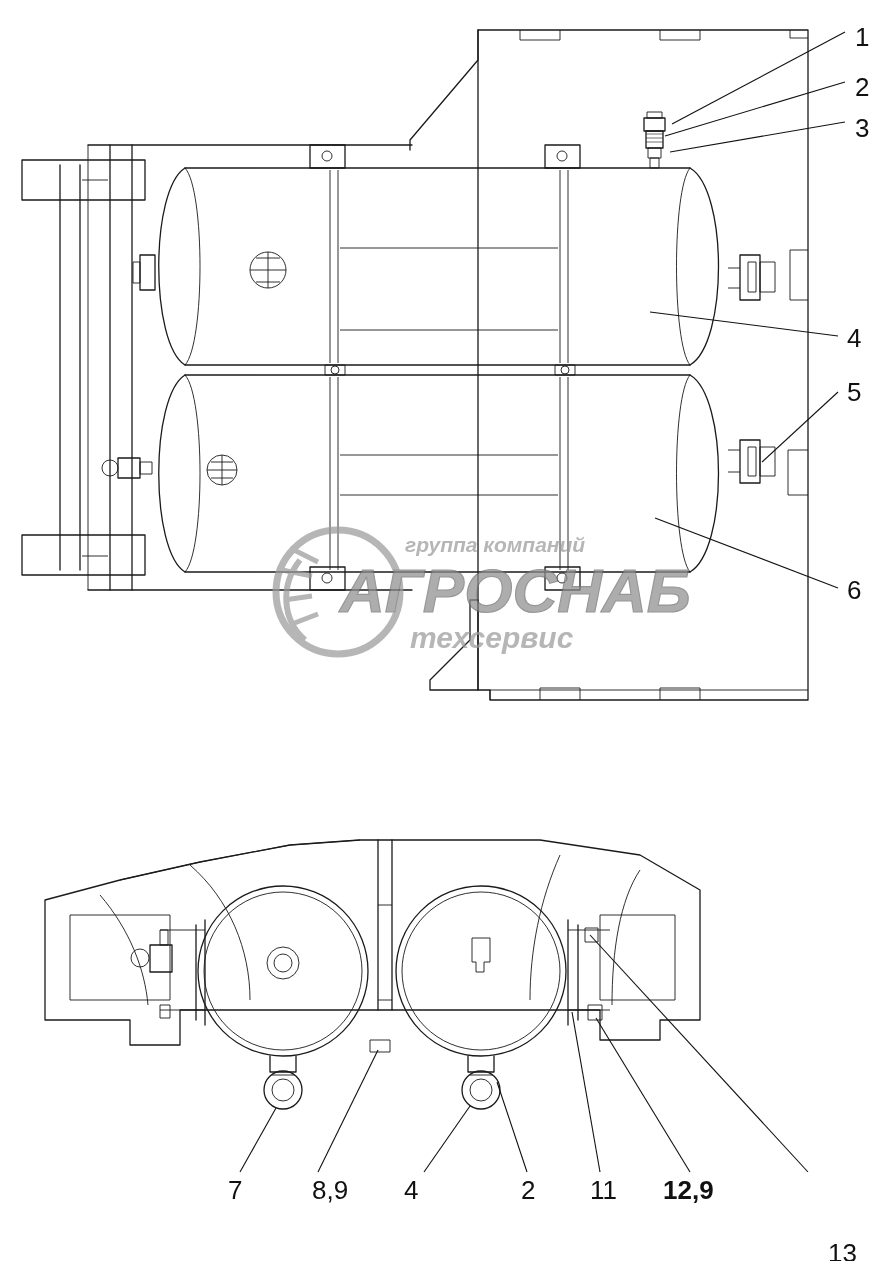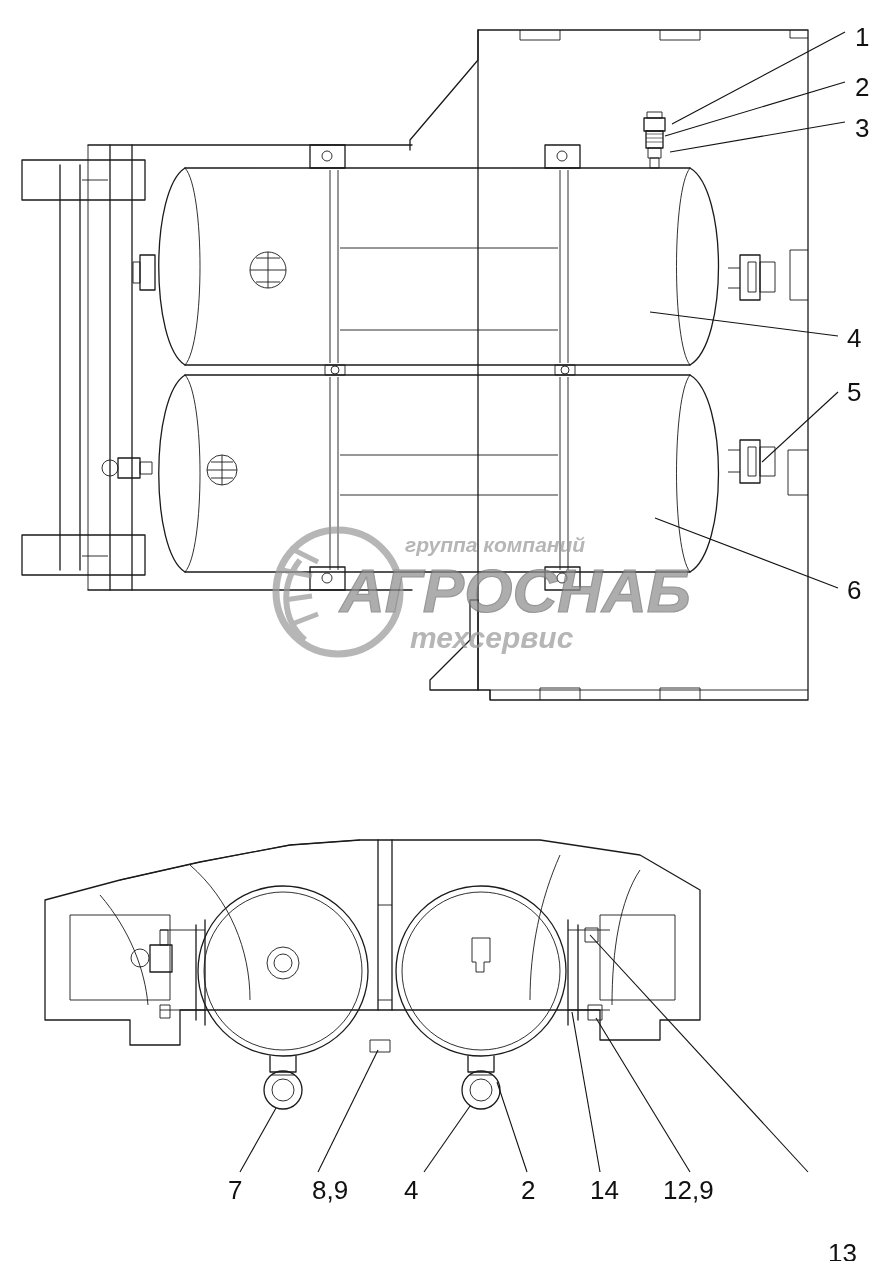--- a/index.html
+++ b/index.html
@@ -276,17 +276,17 @@
   <div class="callout" style="left:855px; top:72px;">2</div>
   <div class="callout" style="left:855px; top:113px;">3</div>
   <div class="callout" style="left:847px; top:323px;">4</div>
   <div class="callout" style="left:847px; top:377px;">5</div>
   <div class="callout" style="left:847px; top:575px;">6</div>
 
   <div class="callout-bottom" style="left:228px; top:1175px;">7</div>
   <div class="callout-bottom" style="left:312px; top:1175px;">8,9</div>
   <div class="callout-bottom" style="left:404px; top:1175px;">4</div>
   <div class="callout-bottom" style="left:521px; top:1175px;">2</div>
-  <div class="callout-bottom" style="left:590px; top:1175px;">14</div>
-  <div class="callout-bottom" style="left:663px; top:1175px;">12,9</div>
+  <div class="callout-bottom" style="left:590px; top:1175px;">11</div>
+  <div class="callout-bottom" style="left:663px; top:1175px;font-weight:bold;">12,9</div>
   <div class="callout-bottom" style="left:801px; top:1238px;margin-left:27px;">13</div>
 
 </div>
 
 </body></html>

